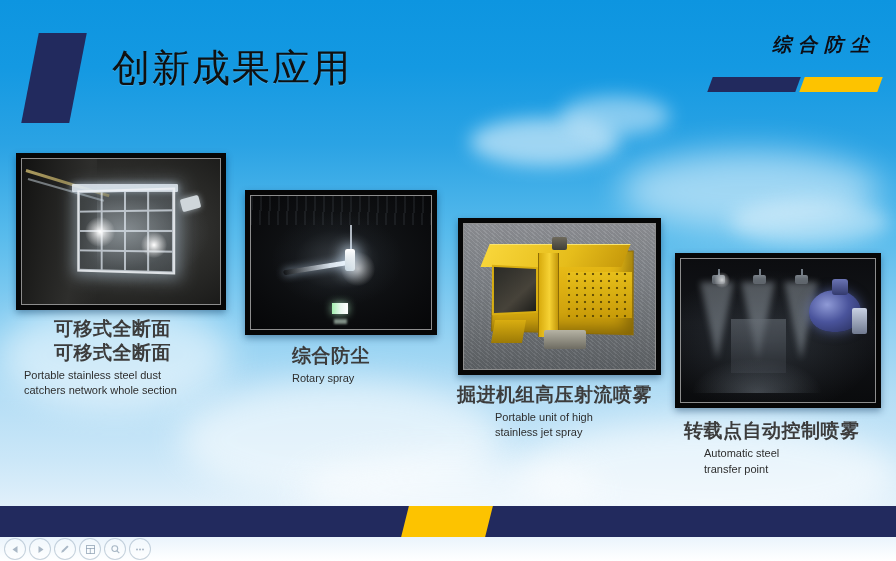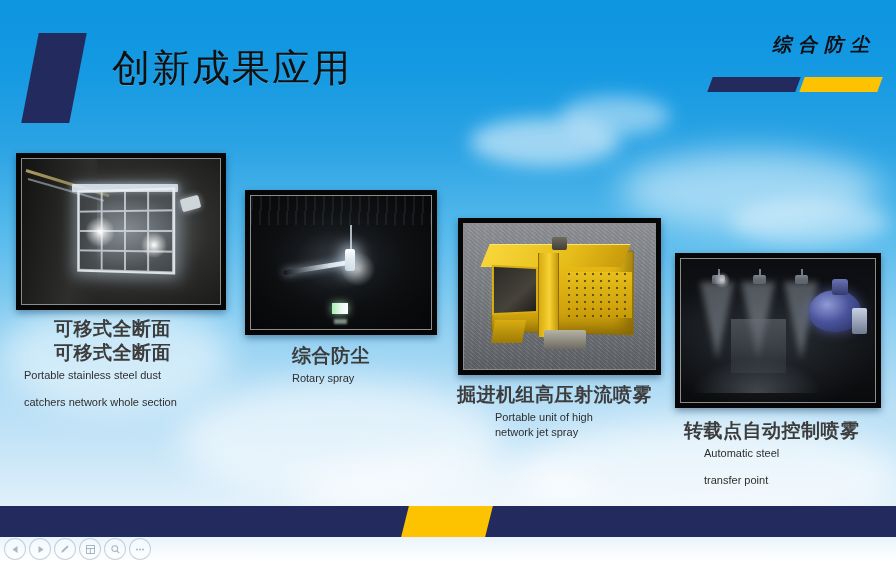--- a/index.html
+++ b/index.html
@@ -389,38 +389,38 @@
       <div class="motor4-arm"></div>
       <div class="floorglow"></div>
       <div class="glow" style="left:17%;top:9%;width:16px;height:16px;opacity:.7;"></div>
     </div>
   </div>
 
   <div class="cap" id="cap-1">
     <div class="zh">可移式全断面</div>
     <div class="zh">可移式全断面</div>
     <div class="en">Portable stainless steel dust</div>
-    <div class="en" style="margin-top:12px;">catchers network whole section</div>
+    <div class="en" style="margin-top:0;">catchers network whole section</div>
   </div>
 
   <div class="cap" id="cap-2">
     <div class="zh">综合防尘</div>
     <div class="en">Rotary spray</div>
   </div>
 
   <div class="cap" id="cap-3">
     <div class="zh">掘进机组高压射流喷雾</div>
     <div class="en">Portable unit of high</div>
-    <div class="en" style="margin-top:0;">network jet spray</div>
+    <div class="en" style="margin-top:0;">stainless jet spray</div>
   </div>
 
   <div class="cap" id="cap-4">
     <div class="zh">转载点自动控制喷雾</div>
     <div class="en">Automatic steel</div>
-    <div class="en" style="margin-top:12px;">transfer point</div>
+    <div class="en" style="margin-top:1px;">transfer point</div>
   </div>
 
   <div class="footer-navy"></div>
   <div class="footer-gold"></div>
   <div class="footer-white"></div>
 
   <div class="toolbar">
     <div class="tb-btn">
       <svg width="11" height="11" viewBox="0 0 11 11">
           <polygon points="7.5,2 7.5,9 2.5,5.5" fill="currentColor"></polygon>

